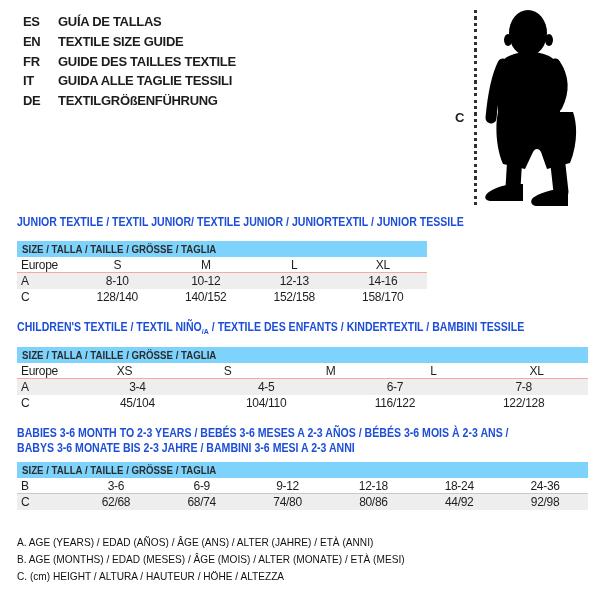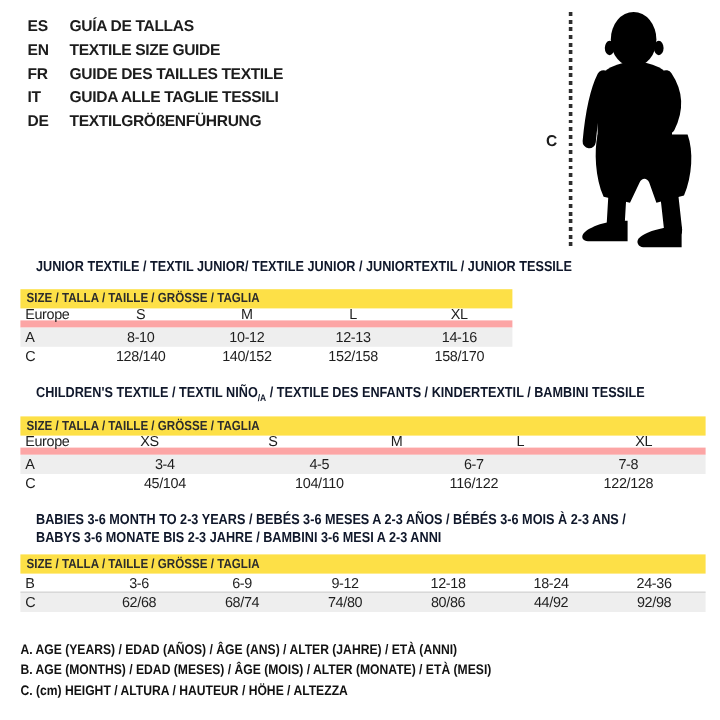--- a/index.html
+++ b/index.html
@@ -19,38 +19,38 @@
 
   
   .measure-line {
     position:absolute; left:474px; top:10px; width:3px; height:198px;
     background:repeating-linear-gradient(to bottom, #2e2e2e 0 3.2px, transparent 3.2px 6.4px);
   }
   .measure-label { position:absolute; left:455px; top:110px; font-weight:700; font-size:13px; }
   .silhouette { position:absolute; left:483px; top:6px; }
 
   
-  .sec-title { position:absolute; left:30px; font-weight:700; font-size:12px; line-height:15px; color:#0f172a; white-space:nowrap; }
+  .sec-title { position:absolute; left:17px; font-weight:700; font-size:12px; line-height:15px; color:#1d4ed8; white-space:nowrap; }
 
   
   .tbl { position:absolute; left:17px; }
   .tbl-bar {
-    height:16px; background:#fde047; color:#2c2c2c;
+    height:16px; background:#7dd3fc; color:#2c2c2c;
     font-weight:700; font-size:11px; line-height:16px; padding-left:5px; overflow:hidden;
   }
   .tbl-row { display:flex; height:16px; align-items:center; font-size:12px; letter-spacing:-0.3px; color:#1e1e1e; }
   .tbl-row.shade { background:#eeeeee; }
-  .tbl-row.rule { border-bottom:6px solid #fca5a5;align-items:center; }
+  .tbl-row.rule { border-bottom:1px solid #fca5a5;align-items:center; }
   .tbl-row.rule-light { border-bottom:1px solid #c9c9c9; }
   .c0 { width:56px; padding-left:4px; }
   .cx { flex:1; text-align:center; }
 
   
   .legend { position:absolute; left:17px; top:536px; }
-  .legend-line { height:17.2px; font-weight:700; font-size:11.5px; white-space:nowrap; color:#111; }
+  .legend-line { height:17.2px; font-weight:400; font-size:11.5px; white-space:nowrap; color:#111; }
 </style>
 </head>
 <body>
 
 <div class="page">
 
   <div class="langs">
     <div class="lang-row">
       <span class="lang-code">ES</span>
       <span class="lang-label">GUÍA DE TALLAS</span>

